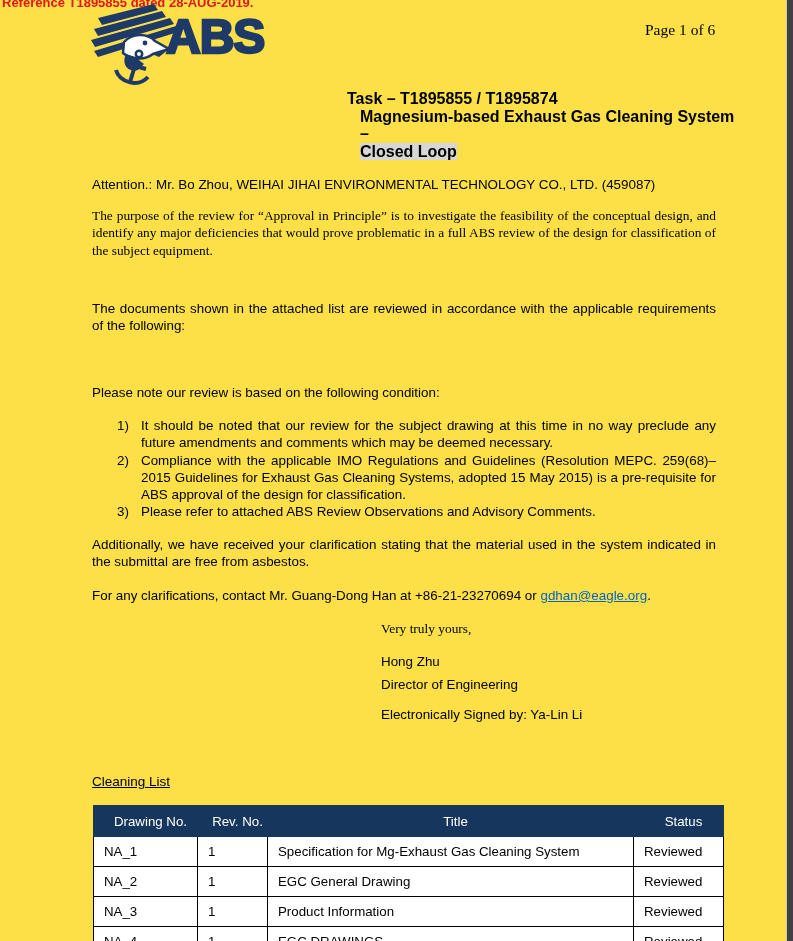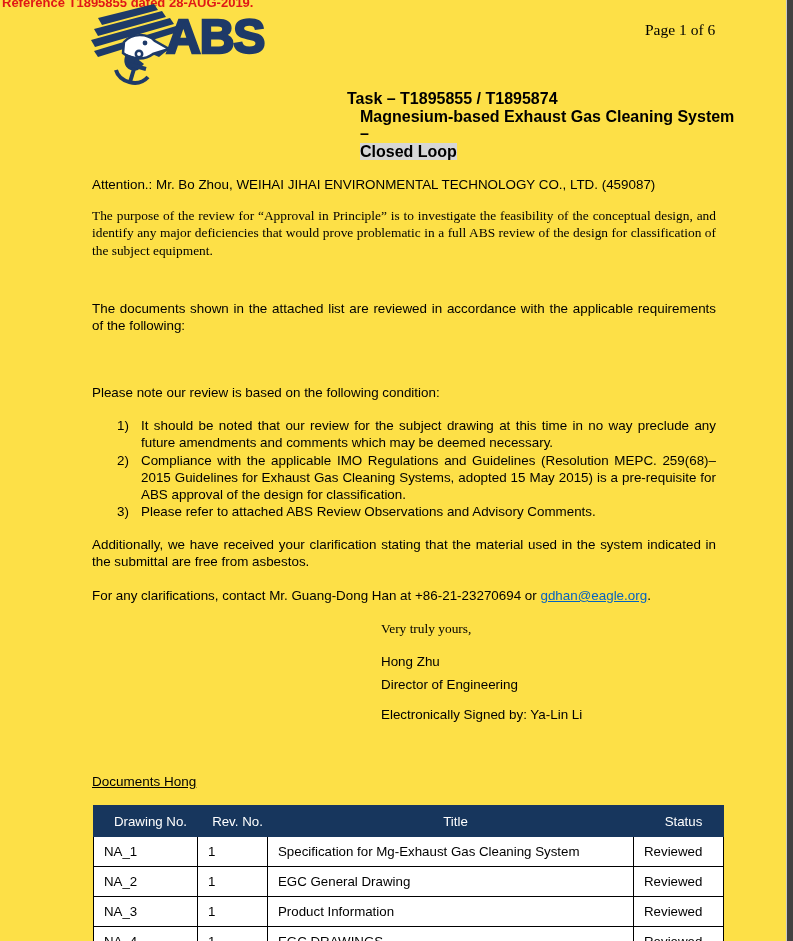--- a/index.html
+++ b/index.html
@@ -116,21 +116,21 @@
 
   <div class="blk just para-additionally">Additionally, we have received your clarification stating that the material used in the system indicated in the submittal are free from asbestos.</div>
 
   <div class="blk para-clar"><span>For any clarifications, contact Mr. Guang-Dong Han at +86-21-23270694 or </span><a class="link">gdhan@eagle.org</a><span>.</span></div>
 
   <div class="sig sig-val">Very truly yours,</div>
   <div class="sig sig-name">Hong Zhu</div>
   <div class="sig sig-title">Director of Engineering</div>
   <div class="sig sig-esign">Electronically Signed by: Ya-Lin Li</div>
 
-  <div class="docs-heading">Documents Hong</div>
+  <div class="docs-heading">Cleaning List</div>
 
   <table class="docs">
     <colgroup>
         <col class="c0">
         <col class="c1">
         <col class="c2">
         <col class="c3">
       </colgroup>
     <thead>
       <tr>

